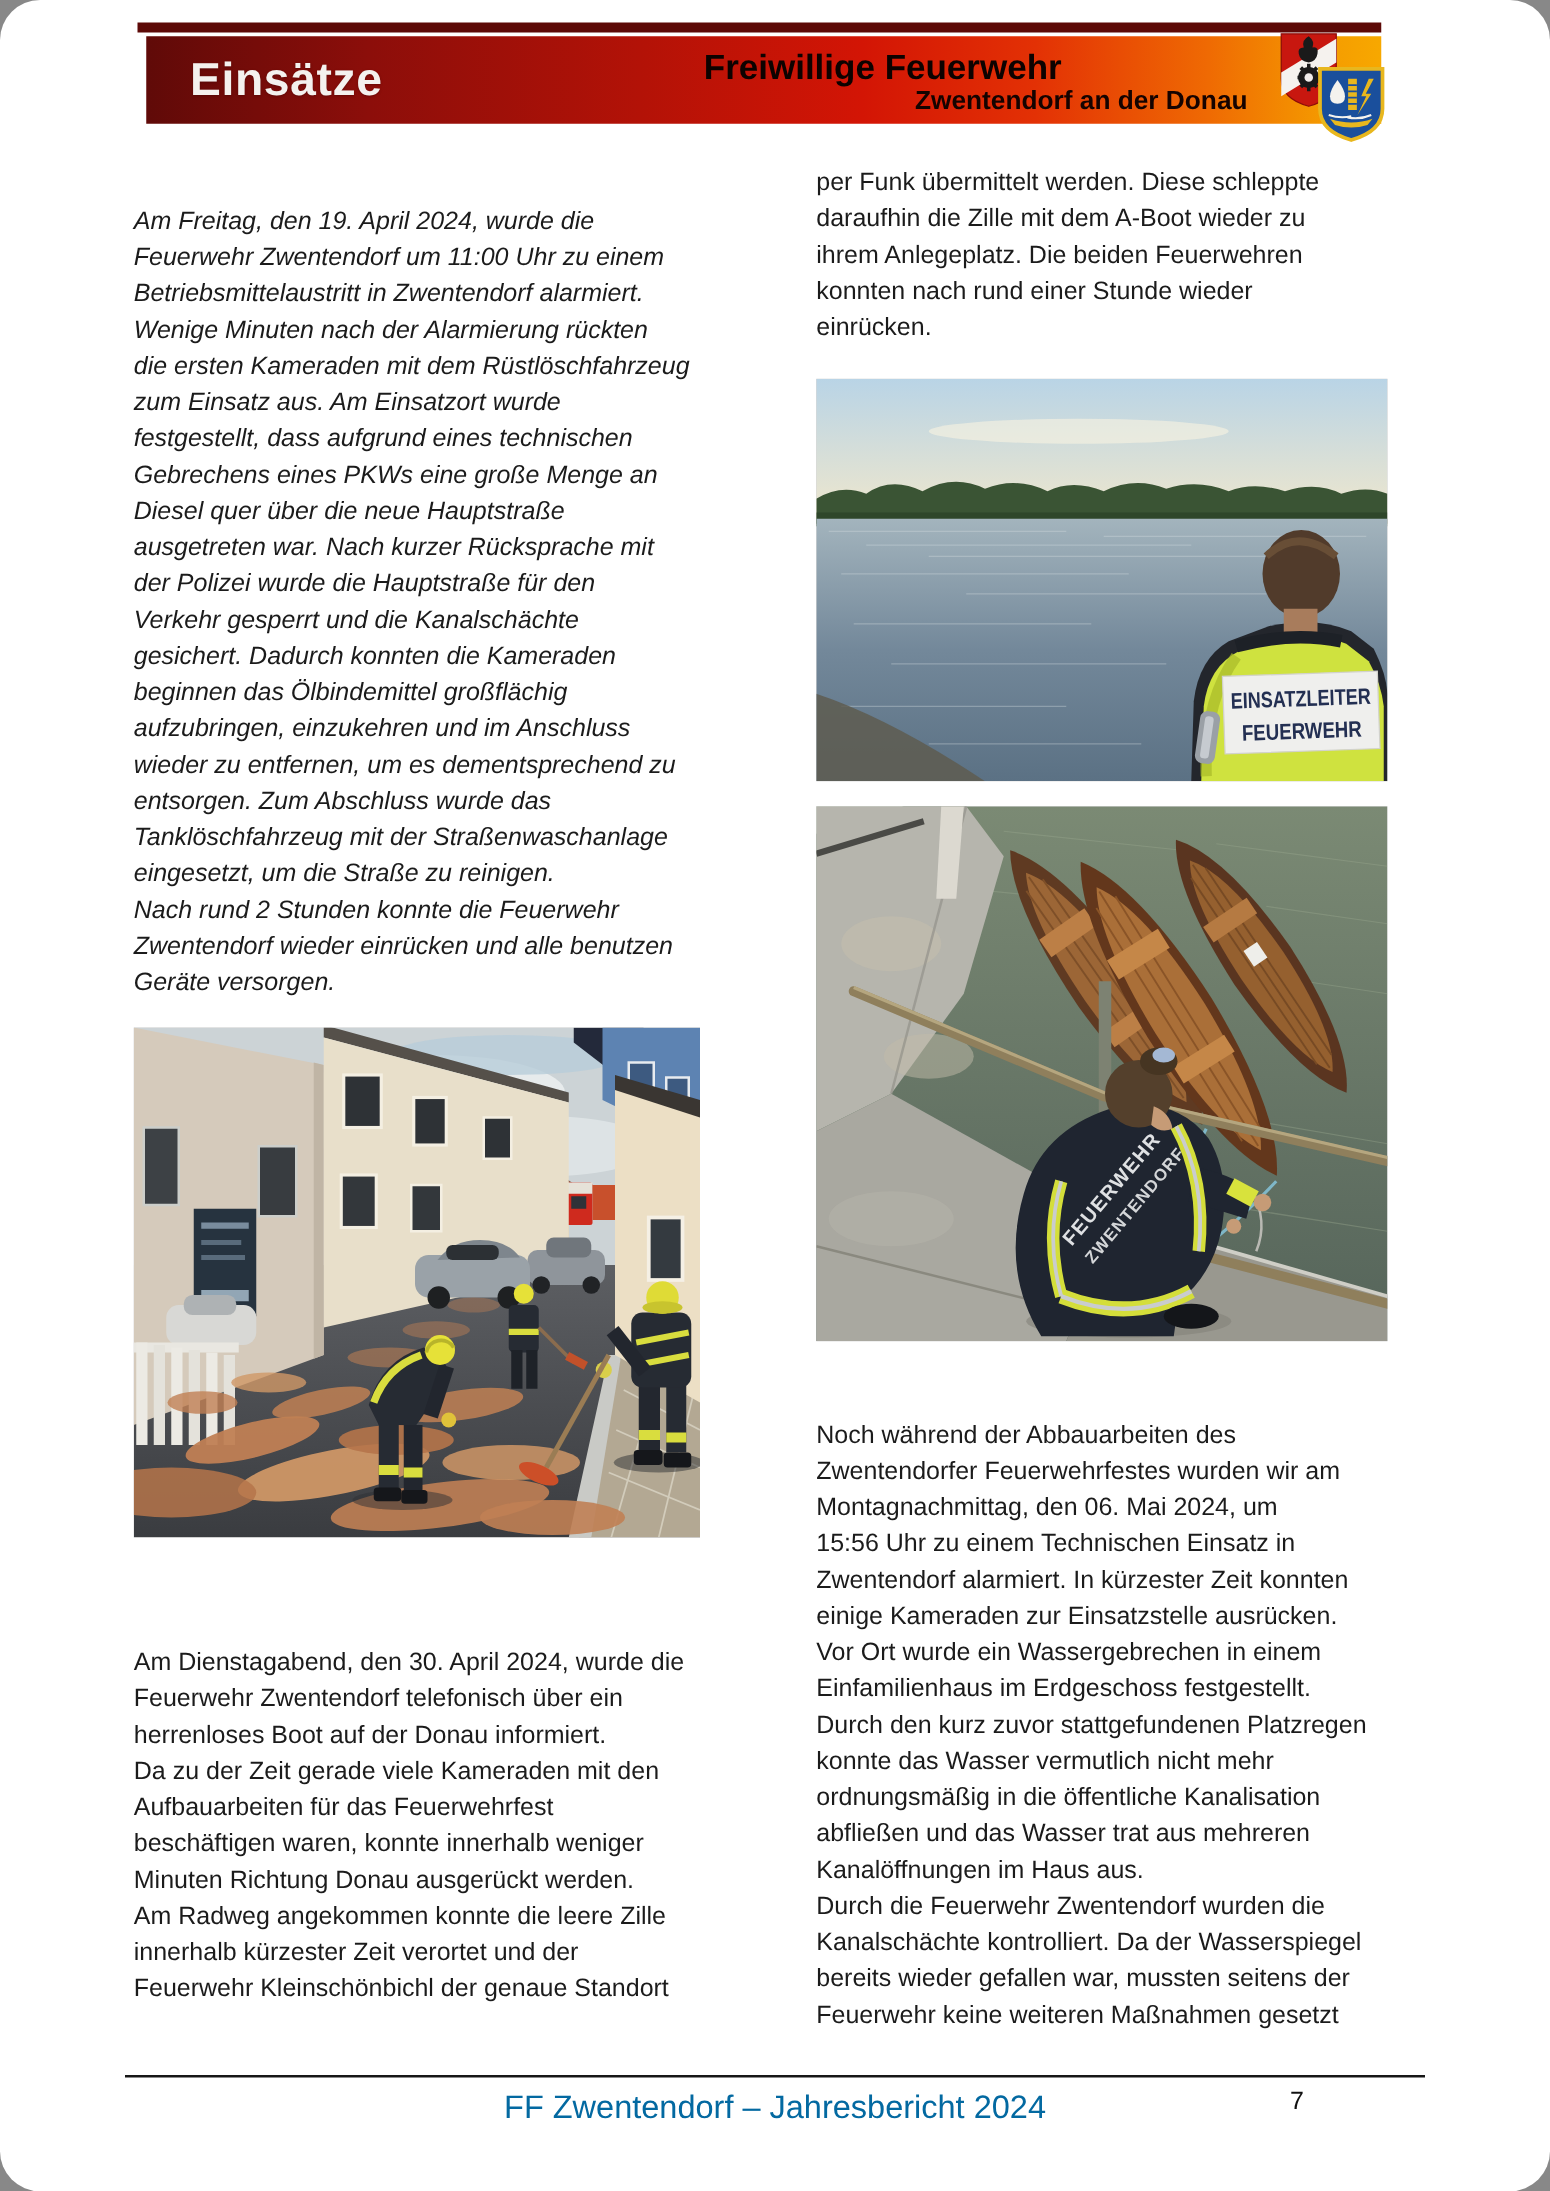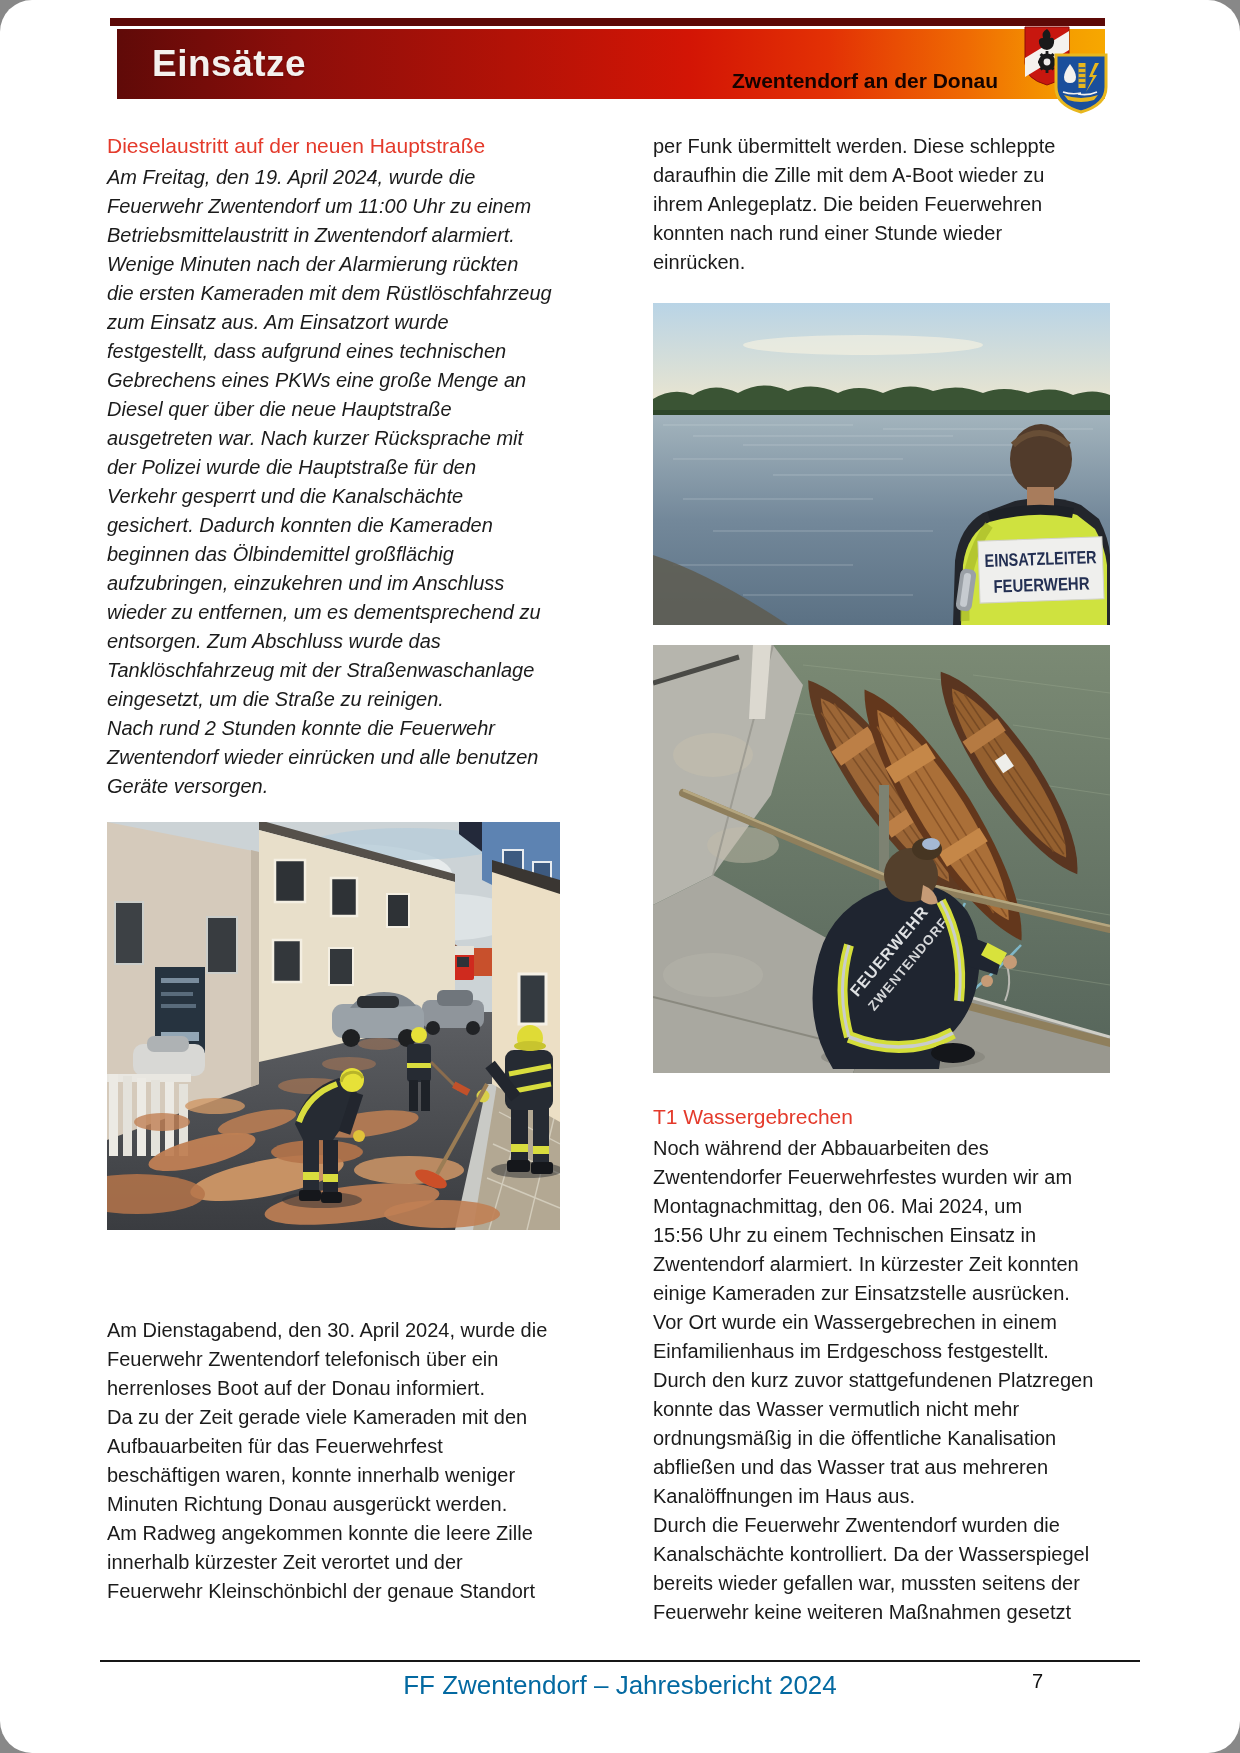--- a/index.html
+++ b/index.html
@@ -43,20 +43,21 @@
   svg{display:block;}
 </style>
 </head>
 <body>
 
 <div class="page">
 
   <div class="abs top-stripe"></div>
   <div class="abs banner"></div>
   <div class="abs banner-title">Einsätze</div>
+  <div class="abs org-name">Freiwillige Feuerwehr</div>
   <div class="abs org-loc">Zwentendorf an der Donau</div>
 
   <svg class="abs crest" viewBox="0 0 92 92">
 
     <g>
       <path d="M7,5 h44 v36 q0,16 -22,22 q-22,-6 -22,-22 Z" fill="#c8170f" stroke="#8c0d08" stroke-width="1"></path>
       <polygon points="7,36 51,9 51,28 7,55" fill="#f5f2ee"></polygon>
       <path d="M29,7 q5,4 3,9 q5,-1 4,5 q-1,6 -7,7 q-7,-1 -8,-7 q-1,-5 4,-5 q-2,-6 4,-9 Z" fill="#1a1a1a"></path>
       <circle cx="29" cy="40" r="8.5" fill="#1a1a1a"></circle>
       <circle cx="29" cy="40" r="3.4" fill="#f0ecea"></circle>
@@ -79,21 +80,20 @@
       <line x1="60.5" y1="46" x2="67.5" y2="46" stroke="#1a4f9c" stroke-width="1.4"></line>
       <line x1="60.5" y1="51" x2="67.5" y2="51" stroke="#1a4f9c" stroke-width="1.4"></line>
       <line x1="60.5" y1="56" x2="67.5" y2="56" stroke="#1a4f9c" stroke-width="1.4"></line>
       <line x1="60.5" y1="61" x2="67.5" y2="61" stroke="#1a4f9c" stroke-width="1.4"></line>
       <polygon points="77,41 71,55 75,55 68,70 79,53 74.6,53 81,41" fill="#e8b71e"></polygon>
       <path d="M46,73 q17,6 34,0 l-4,5 q-13,4 -26,0 Z" fill="#e8b71e"></path>
       <path d="M45,70 q9,3 18,1 M60,72 q10,2 19,-2" stroke="#f4f2ee" stroke-width="1.6" fill="none"></path>
     </g>
   </svg>
 
-  <div class="abs heading h1">Dieselaustritt auf der neuen Hauptstraße</div>
   <div class="abs body-text b1">Am Freitag, den 19. April 2024, wurde die
 Feuerwehr Zwentendorf um 11:00 Uhr zu einem
 Betriebsmittelaustritt in Zwentendorf alarmiert.
 Wenige Minuten nach der Alarmierung rückten
 die ersten Kameraden mit dem Rüstlöschfahrzeug
 zum Einsatz aus. Am Einsatzort wurde
 festgestellt, dass aufgrund eines technischen
 Gebrechens eines PKWs eine große Menge an
 Diesel quer über die neue Hauptstraße
 ausgetreten war. Nach kurzer Rücksprache mit
@@ -434,21 +434,20 @@
         </g>
         <g transform="rotate(-50 248 316)">
           <text x="248" y="306" text-anchor="middle" font-family="Liberation Sans,sans-serif" font-size="16" font-weight="700" fill="#dfe1e3" letter-spacing="1">FEUERWEHR</text>
           <text x="250" y="328" text-anchor="middle" font-family="Liberation Sans,sans-serif" font-size="13.5" font-weight="700" fill="#d4d6d8" letter-spacing="1">ZWENTENDORF</text>
         </g>
         <ellipse cx="300" cy="408" rx="22" ry="10" fill="#14161a"></ellipse>
       </g>
     </svg>
   </div>
 
-  <div class="abs heading h3">T1 Wassergebrechen</div>
   <div class="abs body-text b3">Noch während der Abbauarbeiten des
 Zwentendorfer Feuerwehrfestes wurden wir am
 Montagnachmittag, den 06. Mai 2024, um
 15:56 Uhr zu einem Technischen Einsatz in
 Zwentendorf alarmiert. In kürzester Zeit konnten
 einige Kameraden zur Einsatzstelle ausrücken.
 Vor Ort wurde ein Wassergebrechen in einem
 Einfamilienhaus im Erdgeschoss festgestellt.
 Durch den kurz zuvor stattgefundenen Platzregen
 konnte das Wasser vermutlich nicht mehr

